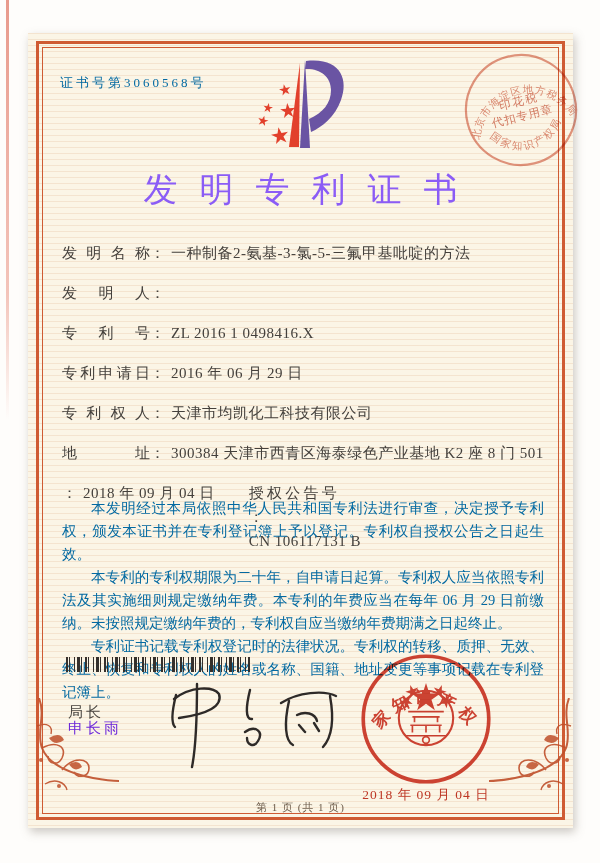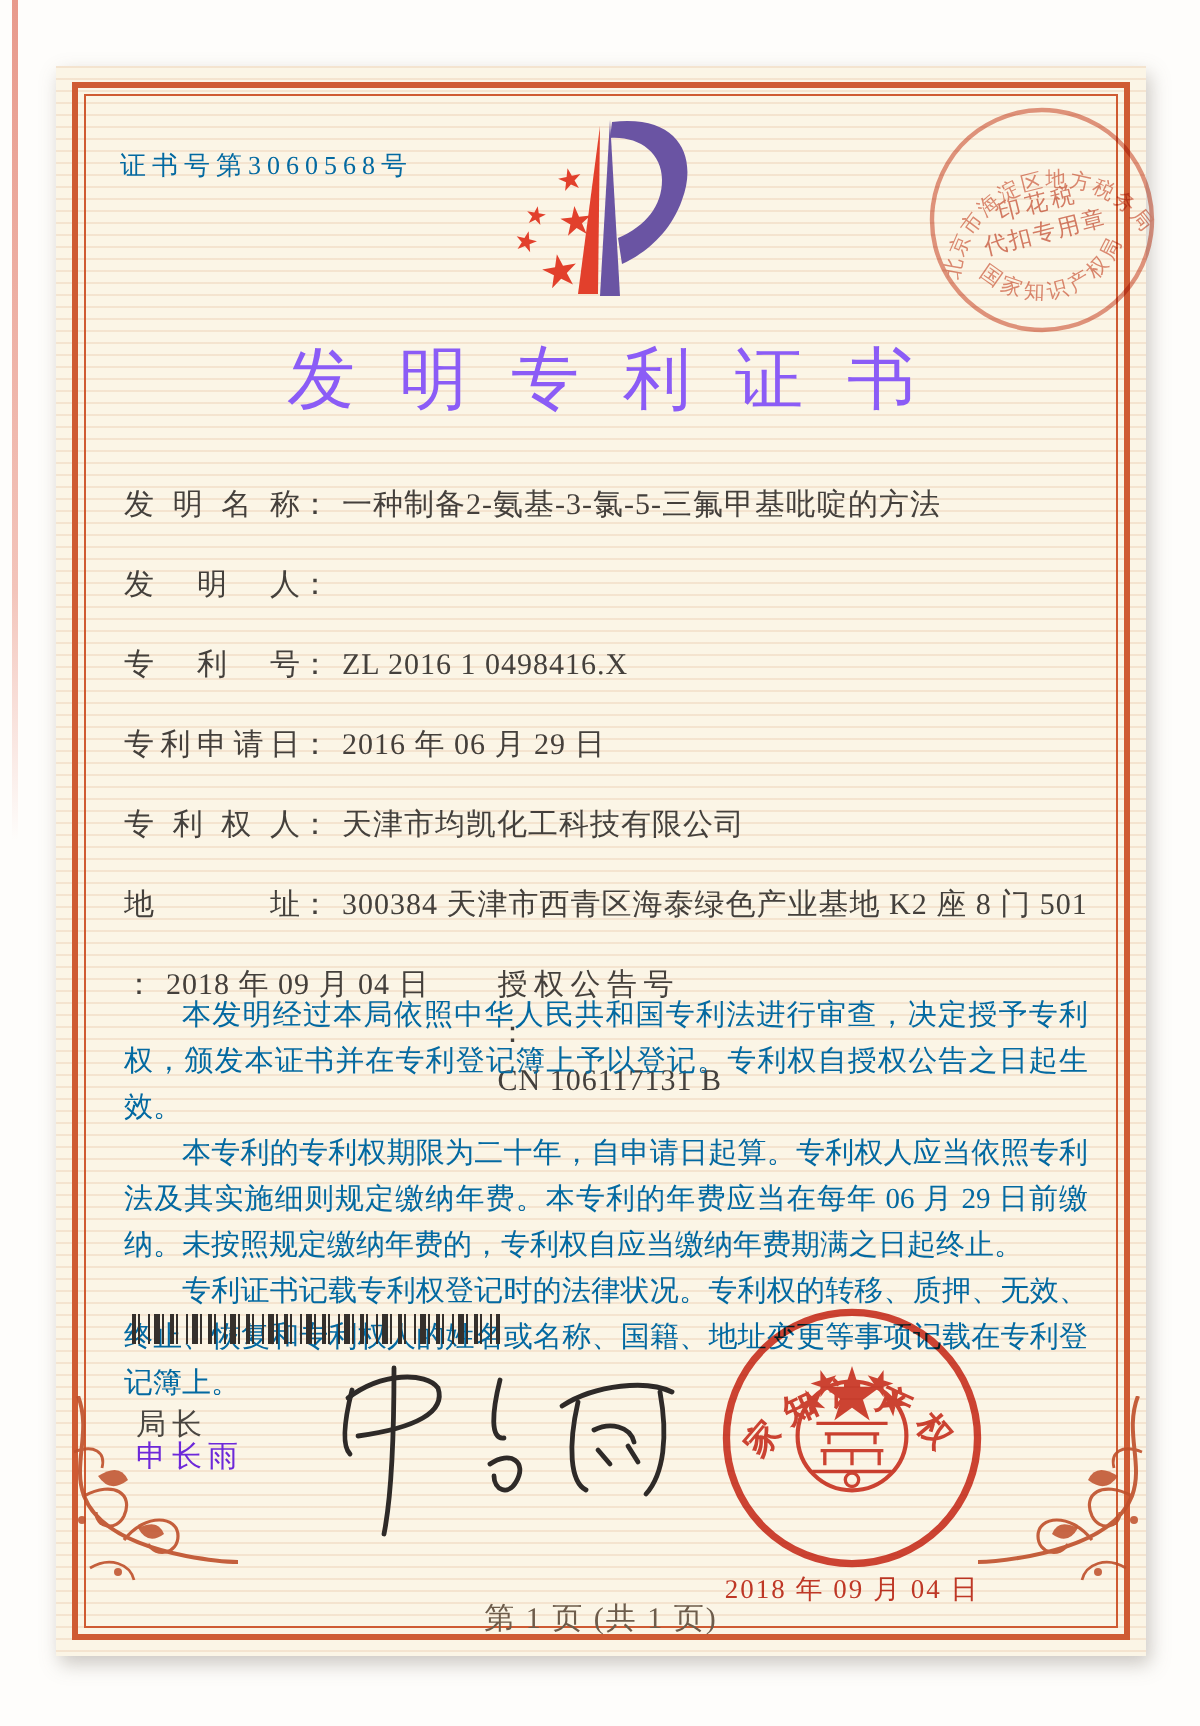--- a/index.html
+++ b/index.html
@@ -39,21 +39,21 @@
       #35302c 8px 9px,transparent 9px 11px,#35302c 11px 14px,transparent 14px 15px,
       #35302c 15px 16px,transparent 16px 19px);}
   .director-title{position:absolute;left:40px;top:670px;font-size:15px;letter-spacing:3px;color:#4a4641;}
   .director-name{position:absolute;left:40px;top:686px;font-size:15px;letter-spacing:3px;color:#6d28d9;}
   .signature{position:absolute;left:118px;top:642px;width:215px;height:108px;}
   .seal{position:absolute;left:330px;top:618px;width:136px;height:136px;
     mix-blend-mode:multiply;opacity:.92;}
   .seal-date{position:absolute;left:318px;top:753px;width:160px;text-align:center;
     font-size:13.5px;color:#c23a2a;letter-spacing:1px;mix-blend-mode:multiply;}
   .footer{position:absolute;left:0;right:0;top:767px;text-align:center;
-    font-size:15px;color:#6d5c4b;letter-spacing:1px;}
+    font-size:11px;color:#6d5c4b;letter-spacing:1px;}
   .flourish{position:absolute;width:88px;height:108px;}
   .flourish.bl{left:3px;top:665px;}
   .flourish.br{left:461px;top:665px;transform:scaleX(-1);}
   .tax-stamp{position:absolute;left:432px;top:16px;width:122px;height:122px;
     transform:rotate(-14deg);opacity:.85;mix-blend-mode:multiply;}
 </style>
 </head>
 <body>
 
 <div class="binding-edge"></div>

